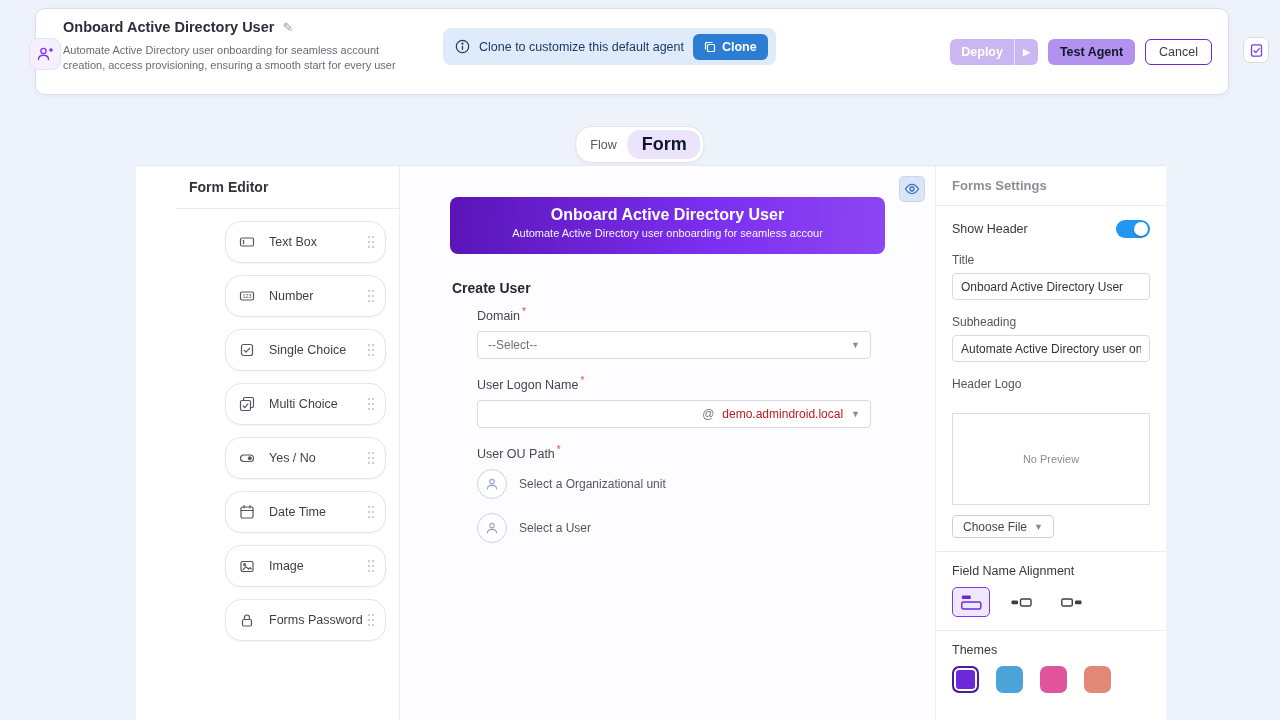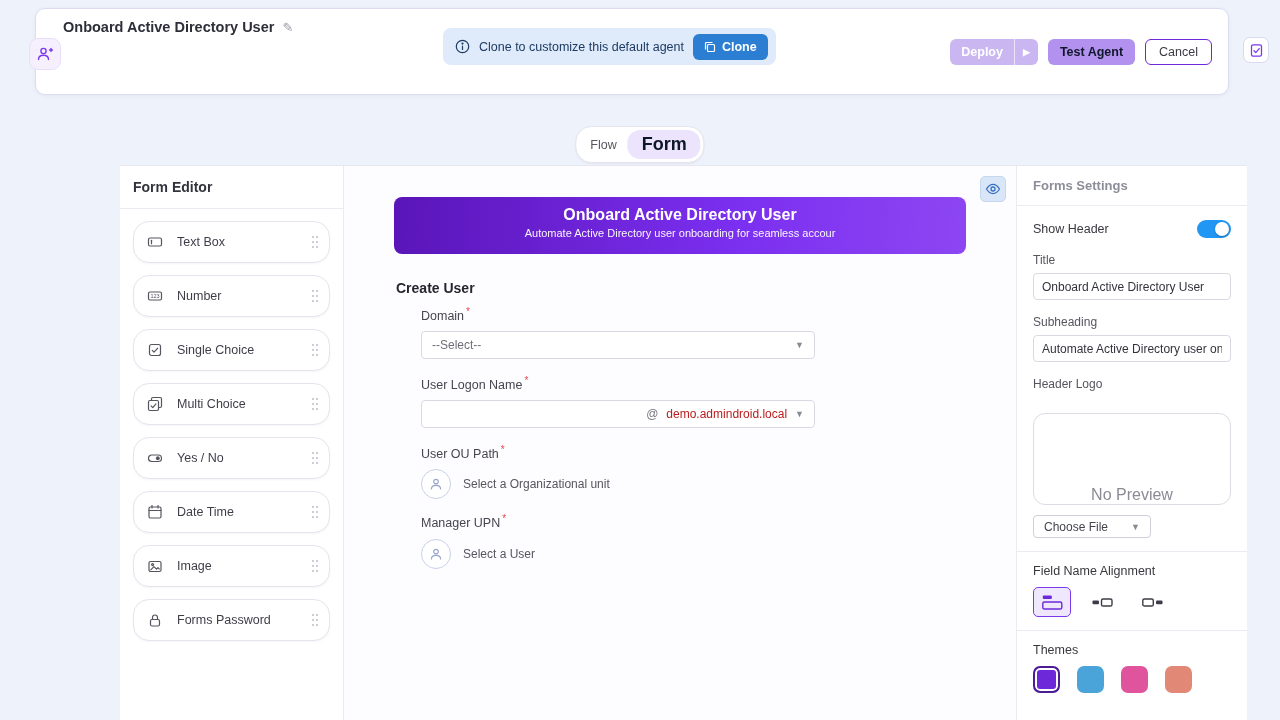--- a/index.html
+++ b/index.html
@@ -36,31 +36,31 @@
     border:1px solid #d9d9f0; border-radius:7px; display:flex; align-items:center; justify-content:center; cursor:pointer; }
 
   
   .view-tabs { position:absolute; left:50%; top:126px; transform:translateX(-50%); background:#fff;
     border:1px solid #e4e4ee; border-radius:16px; padding:3px; display:flex; align-items:center;
     box-shadow:0 1px 2px rgba(0,0,0,.05); }
   .tab-flow { padding:4px 11px; font-size:12.5px; color:#56565f; cursor:pointer; }
   .tab-form { padding:4px 14px; font-size:18px; color:#0f172a; font-weight:700; background:#ece3fc; border-radius:13px; cursor:pointer; }
 
   
-  .main { position:absolute; left:120px; top:165px; width:1127px; height:555px; display:grid;
-    grid-template-columns:224px 1fr 230px; background:#fff; border-top:1px solid #e7e7f0; }
+  .main { position:absolute; left:136px; top:165px; width:1030px; height:555px; display:grid;
+    grid-template-columns:224px 1fr 230px; background:#fff; border-top:1px solid #e7e7f0;padding-left:40px; }
 
   
   .editor-panel { border-right:1px solid #ebebf2; overflow:hidden; }
   .panel-title { height:43px; line-height:43px; padding-left:13px; font-size:14px; font-weight:700; color:#33333d;
     border-bottom:1px solid #ebebf2; }
   .editor-list { padding:12px 13px; }
   .editor-item { height:42px; border:1px solid #e5e5ee; border-radius:16px; background:#fff;
     box-shadow:0 1px 2px rgba(60,60,120,.05); display:flex; align-items:center; padding:0 10px 0 12px;
-    margin-bottom:12px; cursor:grab; }
+    margin-bottom:12px; cursor:grab;margin-left:36px; }
   .editor-item .fe-icon { width:18px; display:flex; align-items:center; justify-content:center; color:#55555f; }
   .editor-item .fe-label { margin-left:13px; font-size:12.5px; font-weight:500; color:#3e3e49; flex:1; }
 
   
   .preview-panel { position:relative; background:#fdfdff; border-right:1px solid #ebebf2; overflow:hidden; }
   .eye-btn { position:absolute; top:10px; right:10px; width:26px; height:26px; background:#d8e6f7;
     border:1px solid #c4d7ef; border-radius:5px; display:flex; align-items:center; justify-content:center; cursor:pointer; }
   .banner { position:absolute; left:50px; right:50px; top:31px; height:57px; border-radius:8px;
     background:linear-gradient(92deg,#5a15b8 0%,#7b2ff0 60%,#8d46f2 100%);
     color:#fff; text-align:center; overflow:hidden; padding-top:9px; }
@@ -89,24 +89,24 @@
     color:#8d8d99; border-bottom:1px solid #ebebf2; }
   .settings-body { padding:14px 16px 0; }
   .row-between { display:flex; justify-content:space-between; align-items:center; }
   .setting-label { font-size:12.5px; font-weight:500; color:#38383f; }
   .toggle { width:34px; height:18px; border-radius:9px; background:#2196f3; position:relative; cursor:pointer; }
   .toggle .knob { position:absolute; right:2px; top:2px; width:14px; height:14px; border-radius:50%; background:#fff;
     box-shadow:0 1px 2px rgba(0,0,0,.25); }
   .input-label { display:block; font-size:12px; color:#55555e; margin:15px 0 6px; }
   .text-input { width:100%; height:27px; border:1px solid #d9d9e3; border-radius:4px; font-size:12px; color:#33333d;
     padding:0 8px; font-family:"Liberation Sans",sans-serif; white-space:nowrap; overflow:hidden; }
-  .logo-preview { margin-top:22px; height:92px; border:1px solid #dcdce6; border-radius:12px; display:flex;
-    align-items:flex-end; justify-content:center; font-size:16px; color:#8b8b95; }
+  .logo-preview { margin-top:22px; height:92px; border:1px solid #dcdce6; border-radius:0; display:flex;
+    align-items:center; justify-content:center; font-size:11px; color:#8b8b95; }
   .choose-file-btn { margin-top:10px; height:23px; padding:0 10px; border:1px solid #cfcfd9; border-radius:4px;
-    background:#fff; font-size:12px; color:#44444e; display:inline-flex; align-items:center; gap:23px; cursor:pointer; }
+    background:#fff; font-size:12px; color:#44444e; display:inline-flex; align-items:center; gap:7px; cursor:pointer; }
   .divider { border:none; border-top:1px solid #ebebf2; margin:13px -16px 12px; }
   .align-row { display:flex; gap:12px; margin-top:9px; }
   .align-btn { width:38px; height:30px; border-radius:5px; display:flex; align-items:center; justify-content:center;
     background:transparent; border:1.5px solid transparent; cursor:pointer; }
   .align-btn.selected { border-color:#7c3aed; background:#efe8fd; }
   .swatch-row { display:flex; gap:17px; margin-top:9px; padding-bottom:14px; }
   .swatch { width:27px; height:27px; border-radius:7px; cursor:pointer; }
   .swatch.selected { border:2px solid #4c1d95; box-shadow:inset 0 0 0 2px #fff; }
 
   svg { display:block; }
@@ -122,20 +122,21 @@
         <circle cx="7.5" cy="6" r="2.6"></circle>
           <path d="M2.5 14.5c0-2.6 2.2-4.2 5-4.2s5 1.6 5 4.2"></path>
           <line x1="13.5" y1="5" x2="16.5" y2="5"></line>
           <line x1="15" y1="3.5" x2="15" y2="6.5"></line>
       </svg>
     </div>
     <div class="agent-title-row">
       <span class="agent-title">Onboard Active Directory User</span>
       <span class="edit-pencil">✎</span>
     </div>
+    <div class="agent-desc">Automate Active Directory user onboarding for seamless account creation, access provisioning, ensuring a smooth start for every user</div>
 
     <div class="clone-banner">
       <svg width="15" height="15" viewBox="0 0 15 15" fill="none" stroke="#1d3b63" stroke-width="1.2" stroke-linecap="round">
         <circle cx="7.5" cy="7.5" r="6.2"></circle>
           <line x1="7.5" y1="7" x2="7.5" y2="10.5"></line>
           <circle cx="7.5" cy="4.6" r="0.5" fill="#1d3b63"></circle>
       </svg>
       <span class="clone-banner-text">Clone to customize this default agent</span>
       <button class="clone-btn">
         <svg width="12" height="12" viewBox="0 0 12 12" fill="none" stroke="#fff" stroke-width="1.2">
@@ -366,23 +367,20 @@
         <div class="picker-row">
           <span class="picker-circle">
             <svg width="14" height="14" viewBox="0 0 14 14" fill="none" stroke="currentColor" stroke-width="1.2" stroke-linecap="round">
                 <circle cx="7" cy="4.6" r="2.3"></circle>
                 <path d="M2.4 12c0-2.3 2-3.7 4.6-3.7s4.6 1.4 4.6 3.7"></path>
               </svg>
           </span>
           <span class="picker-text">Select a Organizational unit</span>
         </div>
 
-        <div class="field-label">
-          <span>Manager UPN</span><sup class="req">*</sup>
-        </div>
         <div class="picker-row">
           <span class="picker-circle">
             <svg width="14" height="14" viewBox="0 0 14 14" fill="none" stroke="currentColor" stroke-width="1.2" stroke-linecap="round">
                 <circle cx="7" cy="4.6" r="2.3"></circle>
                 <path d="M2.4 12c0-2.3 2-3.7 4.6-3.7s4.6 1.4 4.6 3.7"></path>
               </svg>
           </span>
           <span class="picker-text">Select a User</span>
         </div>
 

